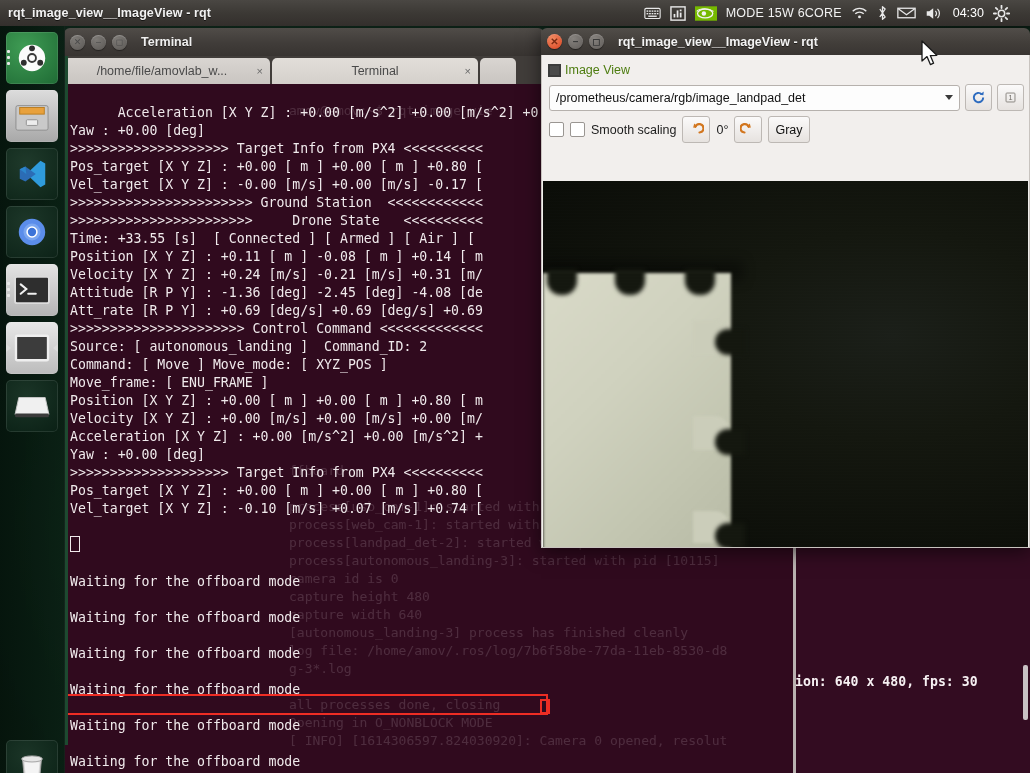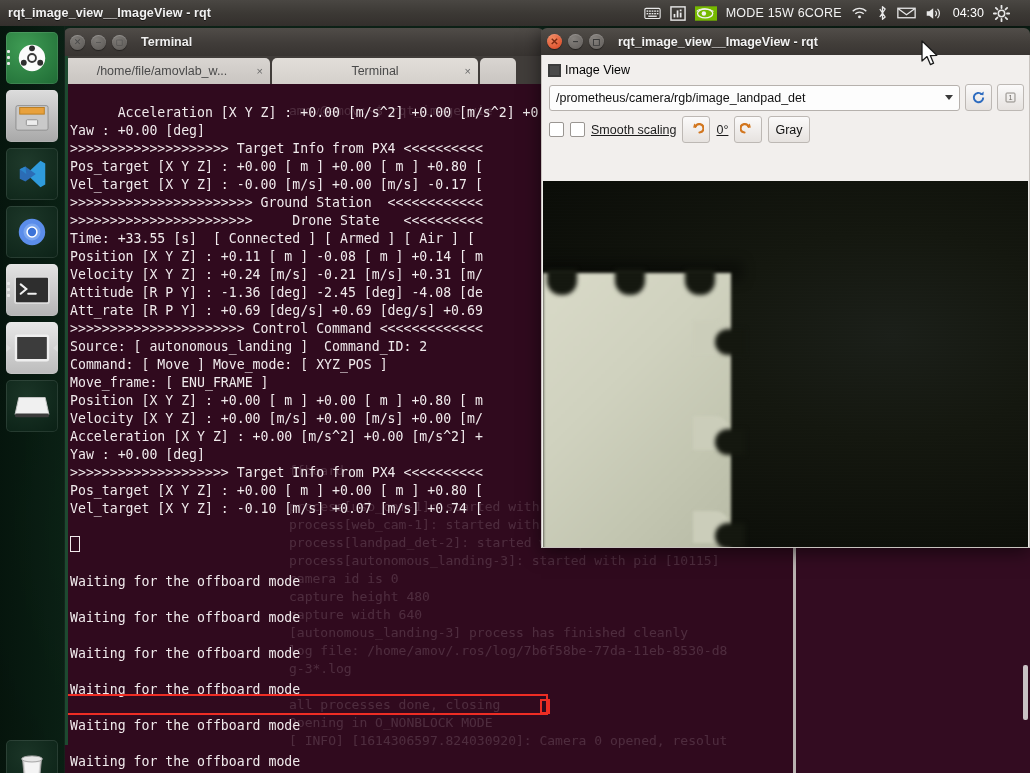--- a/index.html
+++ b/index.html
@@ -137,40 +137,40 @@
     display:flex;align-items:center;justify-content:center;font-size:10px;font-weight:bold;}
   .rbtn.close{background:radial-gradient(circle at 35% 30%,#f08a62,#d9421f);color:#7a2a12;}
   .rbtn.min{background:radial-gradient(circle at 35% 30%,#86827e,#615d5a);color:#3a3a3a;}
   .rbtn.max{background:radial-gradient(circle at 35% 30%,#86827e,#615d5a);color:#3a3a3a;}
   #rqt-title{margin-left:14px;font-size:12.5px;font-weight:bold;color:#f3f3f3;text-shadow:0 1px 0 rgba(0,0,0,.5);}
 
   #rqt-body{background:#f2efed;height:493px;position:relative;border:1px solid #c8c3bf;border-top:none;box-sizing:border-box;}
   #plugin-header{display:flex;align-items:center;height:24px;padding:3px 0 0 6px;}
   #plugin-glyph{width:13px;height:13px;background:#f2efed;border:2px solid #3c3c3c;margin-right:4px;box-sizing:border-box;}
   #plugin-glyph i{display:block;width:100%;height:100%;background:#4a4a4a;}
-  #plugin-title{font-size:12.5px;color:#000000;}
+  #plugin-title{font-size:12.5px;color:#4d7c0f;}
 
   #rqt-toolbar1{display:flex;align-items:center;gap:5px;padding:2px 5px 0 7px;}
   #topic-combo{
     flex:1;height:24px;background:#fdfdfd;border:1px solid #b6b1ad;border-radius:3px;
     display:flex;align-items:center;padding:0 6px;font-size:12.5px;color:#111;position:relative;
   }
   #topic-combo .caret{margin-left:auto;width:0;height:0;border-left:4px solid transparent;border-right:4px solid transparent;border-top:5px solid #3a3a3a;}
   .tb-btn{
     width:25px;height:25px;border:1px solid #bdb8b4;border-radius:3px;
     background:linear-gradient(180deg,#fbfafa,#e6e2df);
     display:flex;align-items:center;justify-content:center;font-size:13px;color:#333;
   }
   #rqt-toolbar2{display:flex;align-items:center;gap:6px;padding:5px 5px 5px 7px;}
   .cb{width:13px;height:13px;border:1px solid #9a9692;background:#fff;border-radius:2px;flex:none;}
   #mouse-topic{
     width:160px;height:22px;background:#fff;border:1px solid #9a9692;border-radius:2px;
     display:flex;align-items:center;padding:0 3px;font-size:12.5px;color:#111;overflow:hidden;white-space:nowrap;
   }
-  .tb-lbl{font-size:12.5px;color:#1c1c1c;white-space:nowrap;text-decoration:underline;}
+  .tb-lbl{font-size:12.5px;color:#1c1c1c;white-space:nowrap;}
   .rot-btn{width:26px;height:25px;border:1px solid #bdb8b4;border-radius:3px;
     background:linear-gradient(180deg,#fbfafa,#e6e2df);display:flex;align-items:center;justify-content:center;}
   #gray-btn{height:25px;border:1px solid #bdb8b4;border-radius:3px;padding:0 6px;
     background:linear-gradient(180deg,#fbfafa,#e6e2df);display:flex;align-items:center;font-size:12.5px;color:#111;}
 
   #image-canvas{
     position:absolute;left:1px;right:1px;top:126px;bottom:0;
     background:#0d0f0c;overflow:hidden;
   }
   #img-scene{position:absolute;inset:0;
@@ -312,20 +312,21 @@
 
 <div id="term-left-edge"></div>
 
 <div id="highlight-box"></div>
 
 <div id="right-term-sep"></div>
 <div id="right-term">
 <div class="rt-line">&nbsp;</div>
 <div class="rt-line">&nbsp;</div>
 <div class="rt-line">&nbsp;</div>
+<div class="rt-line">ion: 640 x 480, fps: 30</div>
 <div id="right-scrollbar"></div>
 </div>
 <div id="small-red-box"></div>
 
 <div id="rqt-window">
   <div id="rqt-titlebar">
     <div class="rbtn close">✕</div>
     <div class="rbtn min">–</div>
     <div class="rbtn max">◻</div>
     <div id="rqt-title">rqt_image_view__ImageView - rqt</div>

